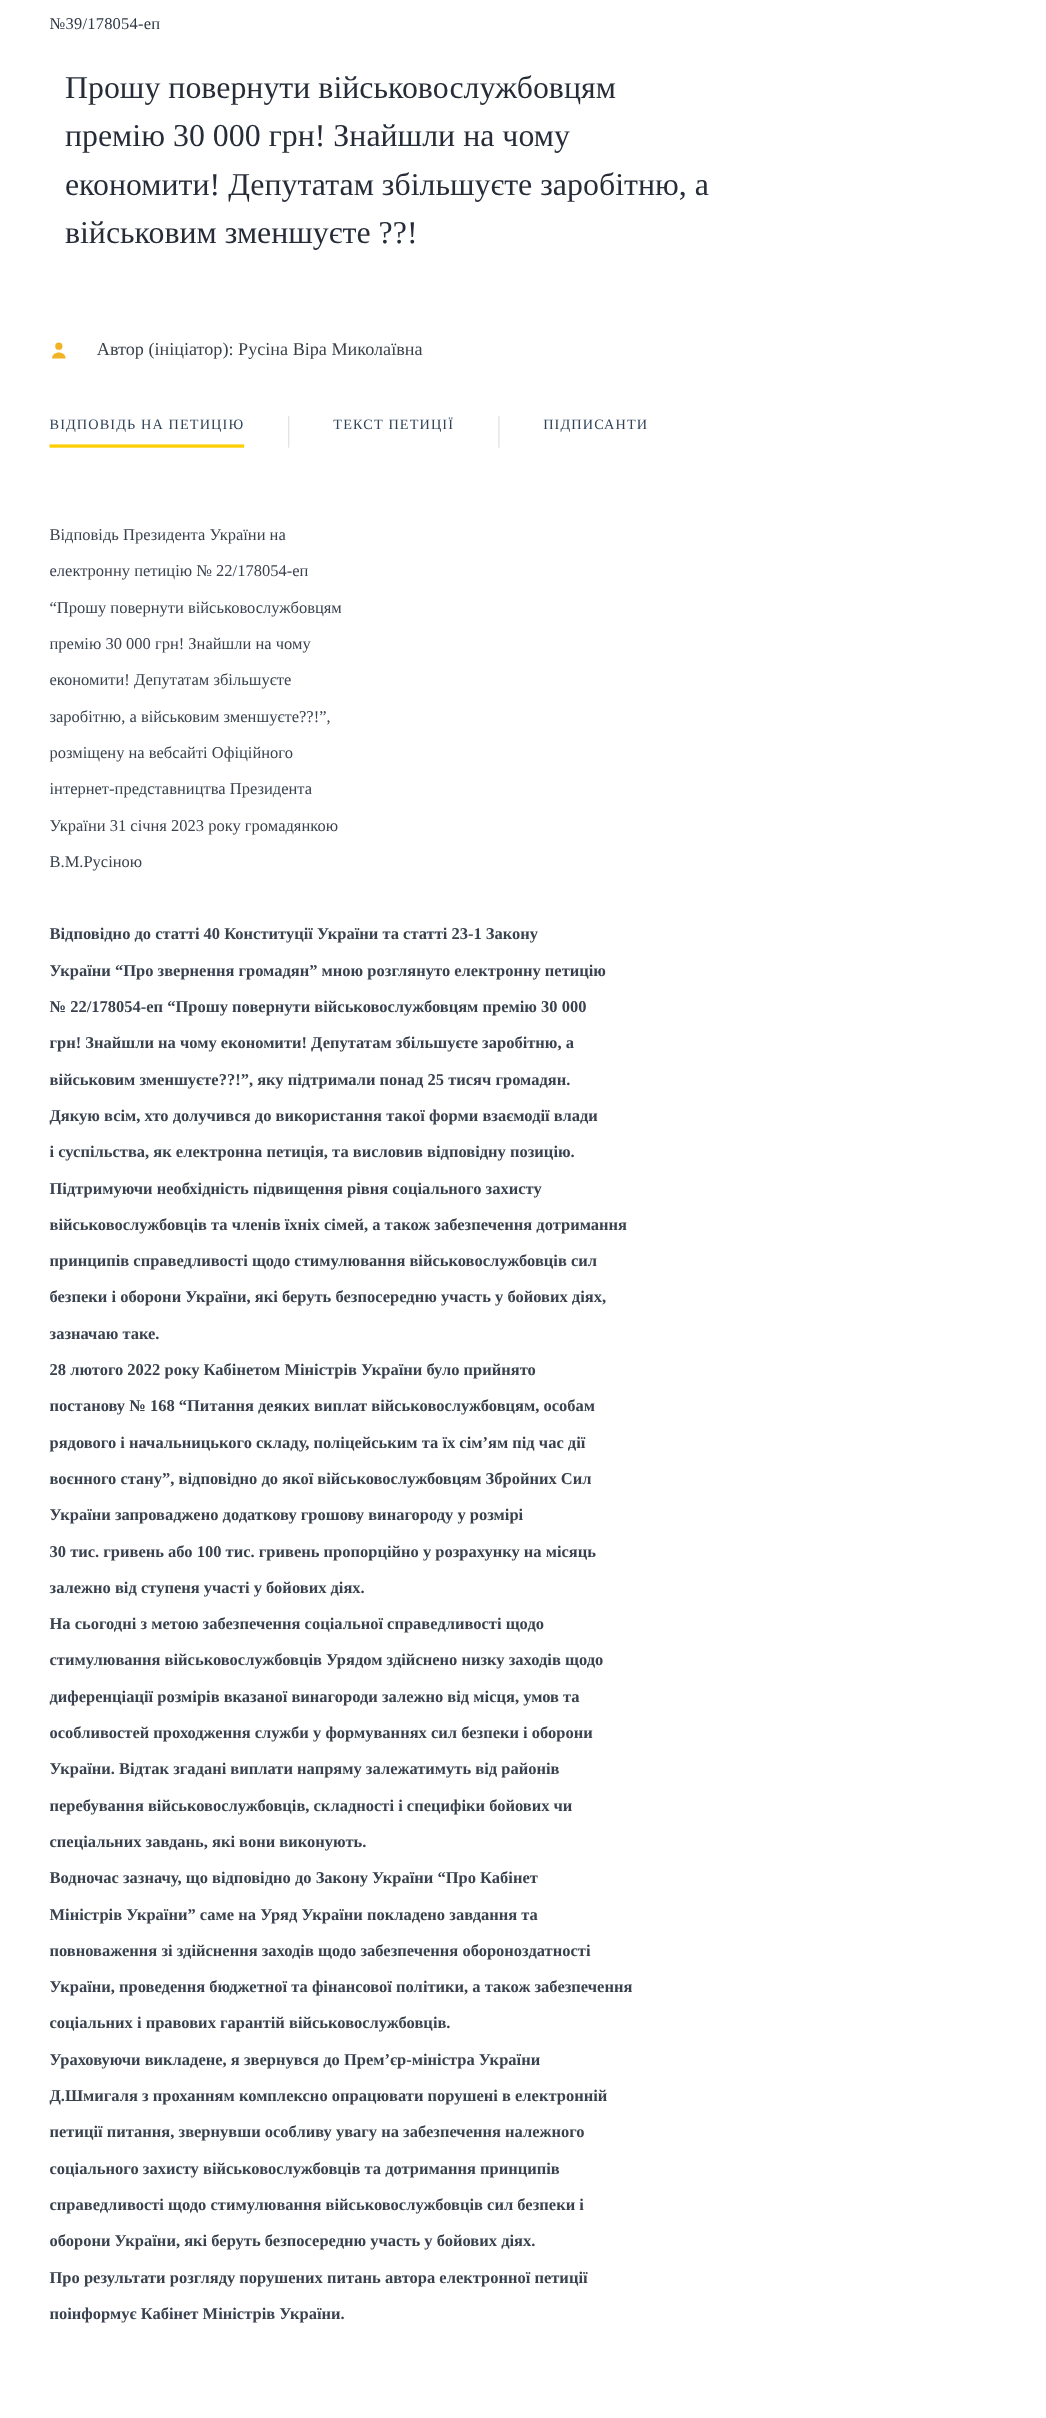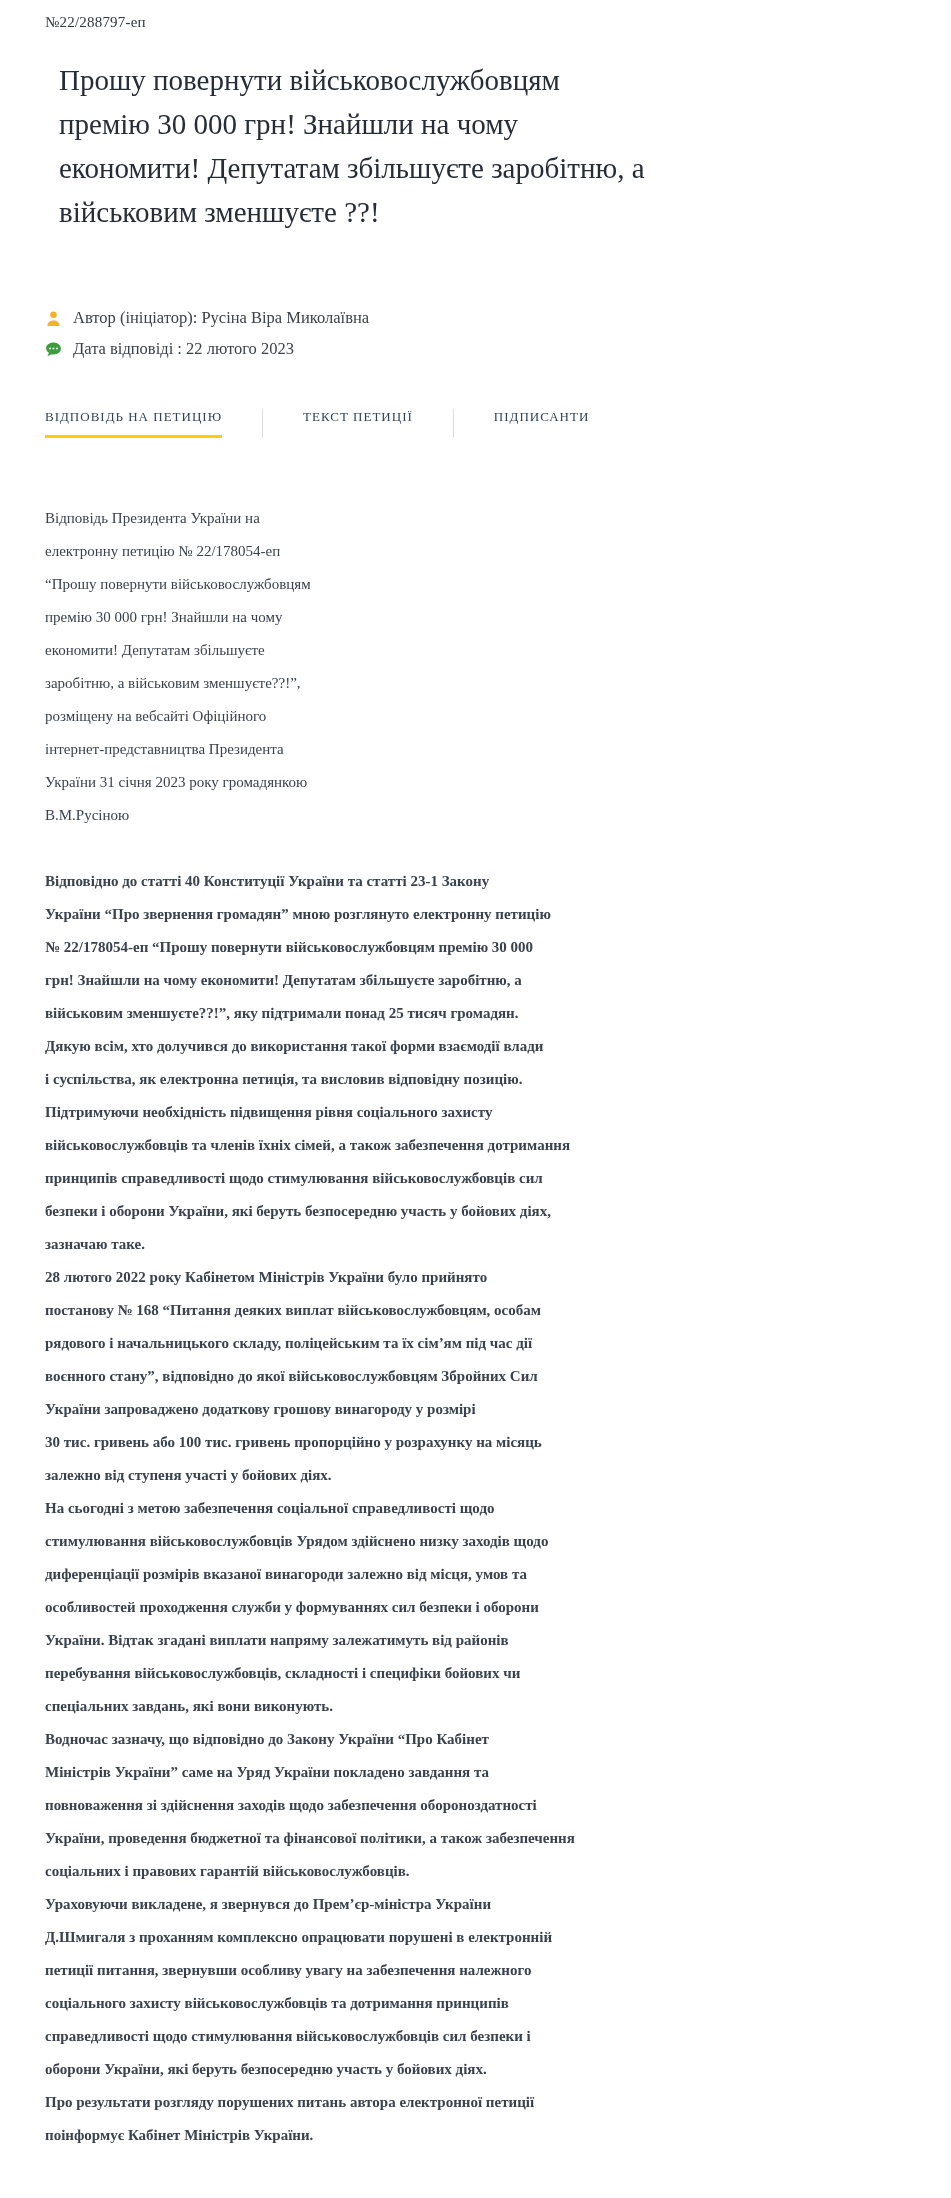--- a/index.html
+++ b/index.html
@@ -30,21 +30,21 @@
   }
 
   ul.meta {
     list-style: none;
     margin: 74px 0 0;
     padding: 0;
   }
   ul.meta li {
     display: flex;
     align-items: center;
-    gap: 11px;
+    gap: 26px;
     font-size: 16.5px;
     color: #3a4149;
     margin-bottom: 11px;
   }
   .icon { display: inline-flex; }
   .icon svg { width: 17px; height: 17px; display: block; }
 
   nav.tabs {
     display: flex;
     align-items: stretch;
@@ -74,47 +74,36 @@
     width: 700px;
   }
   .response-intro, .response-body { white-space: pre-line; }
   .response-body { margin-top: 33px; font-weight: bold; }
 </style>
 </head>
 <body>
 
 <div class="page">
 
-  <div class="petition-number">№22/288797-еп</div>
+  <div class="petition-number">№39/178054-еп</div>
 
   <h1 class="petition-title">Прошу повернути військовослужбовцям
 премію 30 000 грн! Знайшли на чому
 економити! Депутатам збільшуєте заробітню, а
 військовим зменшуєте ??!</h1>
 
   <ul class="meta">
     <li>
       <span class="icon">
         <svg viewBox="0 0 16 16" xmlns="http://www.w3.org/2000/svg">
           <circle cx="8" cy="4.4" r="3.1" fill="#f1b226"></circle>
           <path d="M2.2 15c0-3.2 2.6-5.1 5.8-5.1s5.8 1.9 5.8 5.1z" fill="#f1b226"></path>
         </svg>
       </span>
       <span>Автор (ініціатор): Русіна Віра Миколаївна</span>
-    </li>
-    <li>
-      <span class="icon">
-        <svg viewBox="0 0 16 16" xmlns="http://www.w3.org/2000/svg">
-          <path d="M8 1.5C4.1 1.5 1 3.9 1 6.9c0 1.7 1 3.2 2.6 4.2-.1.9-.5 2-1.4 2.9 1.5-.1 2.9-.9 3.7-1.5.7.2 1.4.2 2.1.2 3.9 0 7-2.4 7-5.4s-3.1-5.8-7-5.8z" fill="#3d9c3d"></path>
-          <circle cx="4.7" cy="7" r="0.95" fill="#ffffff"></circle>
-          <circle cx="8" cy="7" r="0.95" fill="#ffffff"></circle>
-          <circle cx="11.3" cy="7" r="0.95" fill="#ffffff"></circle>
-        </svg>
-      </span>
-      <span>Дата відповіді : 22 лютого 2023</span>
     </li>
   </ul>
 
   <nav class="tabs">
     <a class="tab active">ВІДПОВІДЬ НА ПЕТИЦІЮ</a>
     <span class="tab-divider"></span>
     <a class="tab">ТЕКСТ ПЕТИЦІЇ</a>
     <span class="tab-divider"></span>
     <a class="tab">ПІДПИСАНТИ</a>
   </nav>

